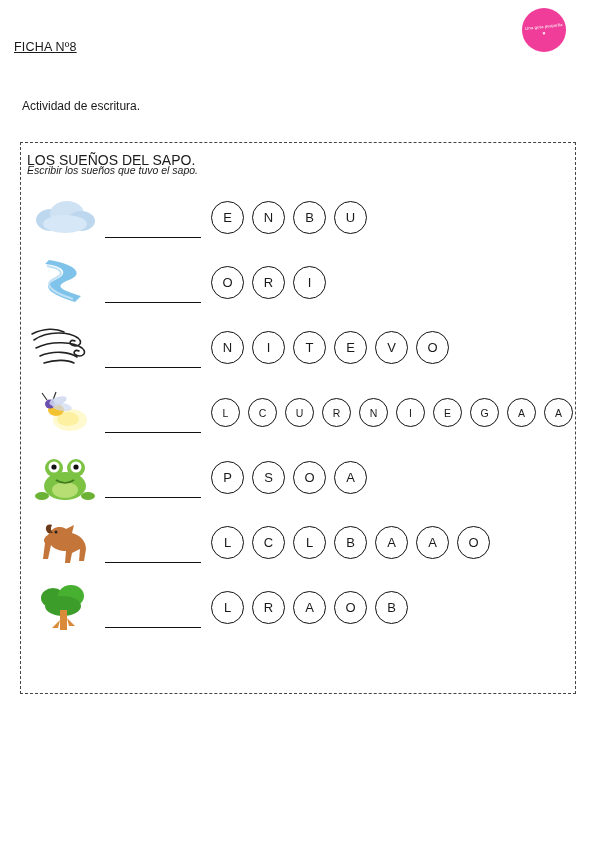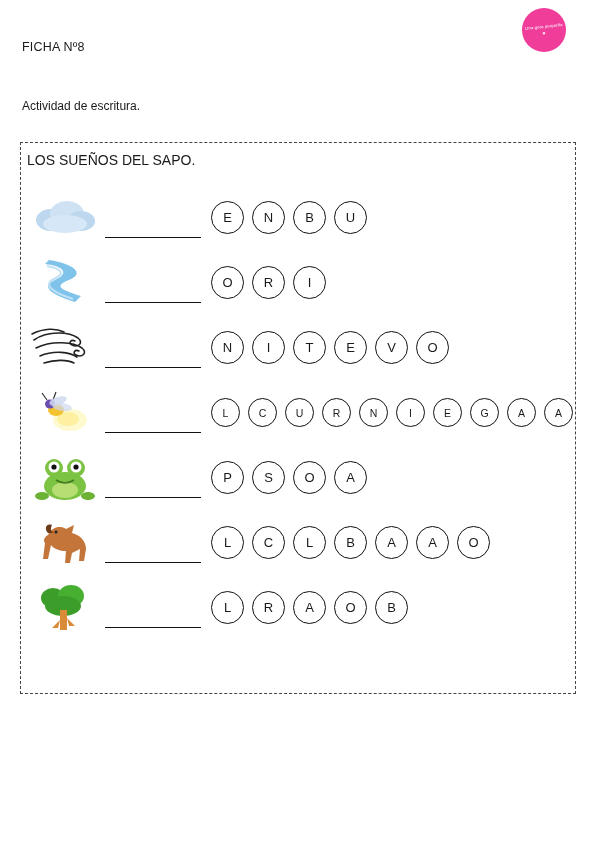--- a/index.html
+++ b/index.html
@@ -43,22 +43,23 @@
     transform: rotate(-6deg);
   }
   .logo .logo-heart {
     color: #ffffff;
     font-size: 5px;
   }
   
   .ficha-title {
     position: absolute;
     top: 40px;
-    left: 22px;
+    left: 14px;
     font-size: 12.5px;
+    text-decoration: underline;
     letter-spacing: .2px;
   }
   .subtitle {
     position: absolute;
     top: 99px;
     left: 22px;
     font-size: 12px;
   }
   
   .activity-box {
@@ -150,20 +151,21 @@
       <div class="logo-text">Una gota pequeña</div>
       <div class="logo-heart">♥</div>
     </div>
   </div>
 
   <div class="ficha-title">FICHA Nº8</div>
   <div class="subtitle">Actividad de escritura.</div>
 
   <div class="activity-box">
     <div class="box-title">LOS SUEÑOS DEL SAPO.</div>
+    <div class="box-sub">Escribir los sueños que tuvo el sapo.</div>
 
     <div class="rows">
 
       <div class="row">
         <div class="pic">
           <svg width="68" height="40" viewBox="0 0 68 40">
             <ellipse cx="20" cy="22" rx="15" ry="11" fill="#bcd7ee"></ellipse>
             <ellipse cx="36" cy="16" rx="17" ry="13" fill="#cfe2f3"></ellipse>
             <ellipse cx="50" cy="23" rx="14" ry="10" fill="#bcd7ee"></ellipse>
             <ellipse cx="34" cy="26" rx="22" ry="9" fill="#d6e8f7"></ellipse>

